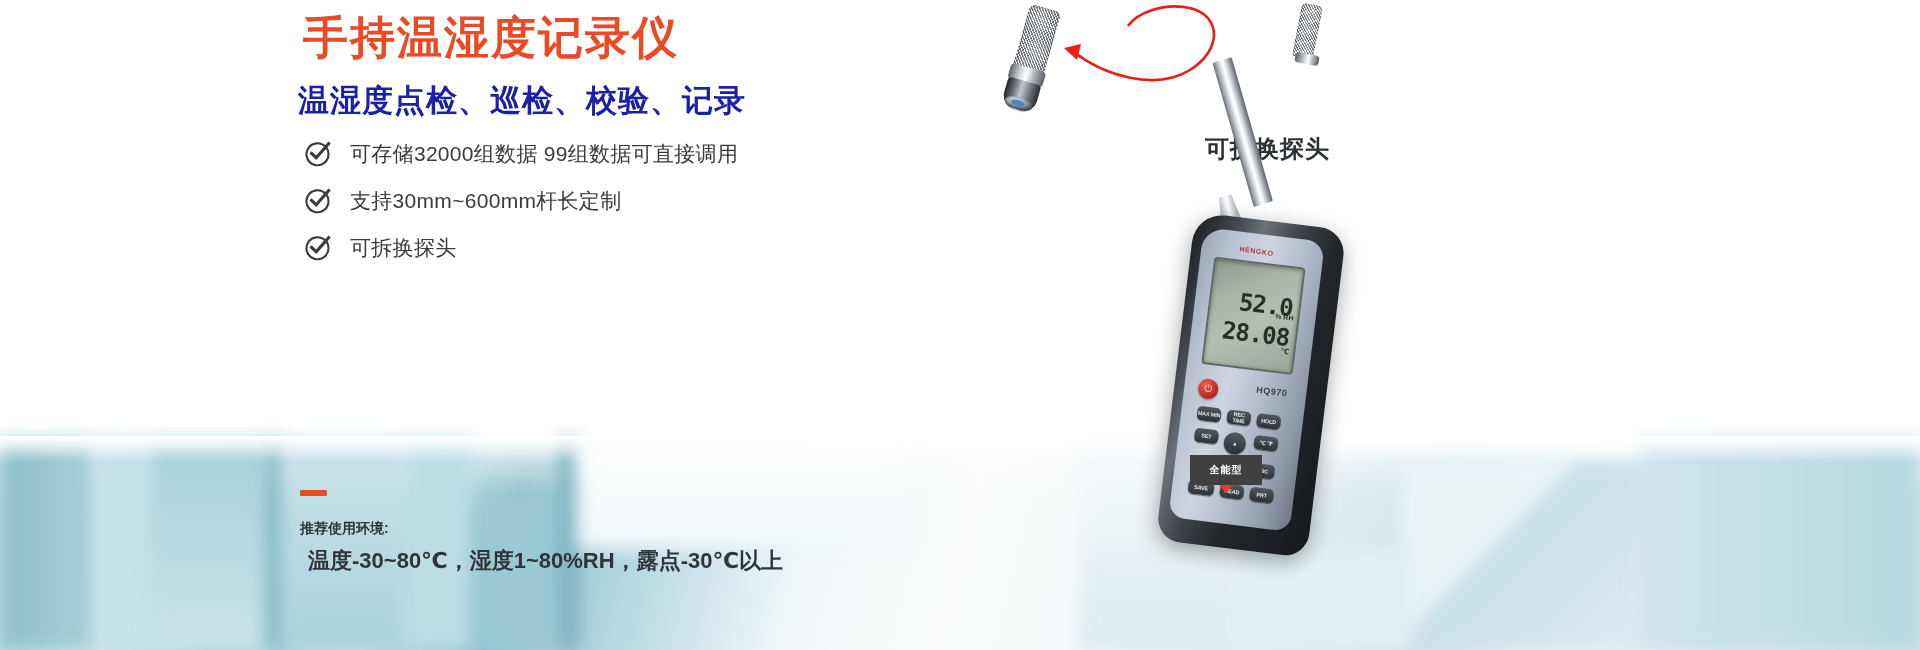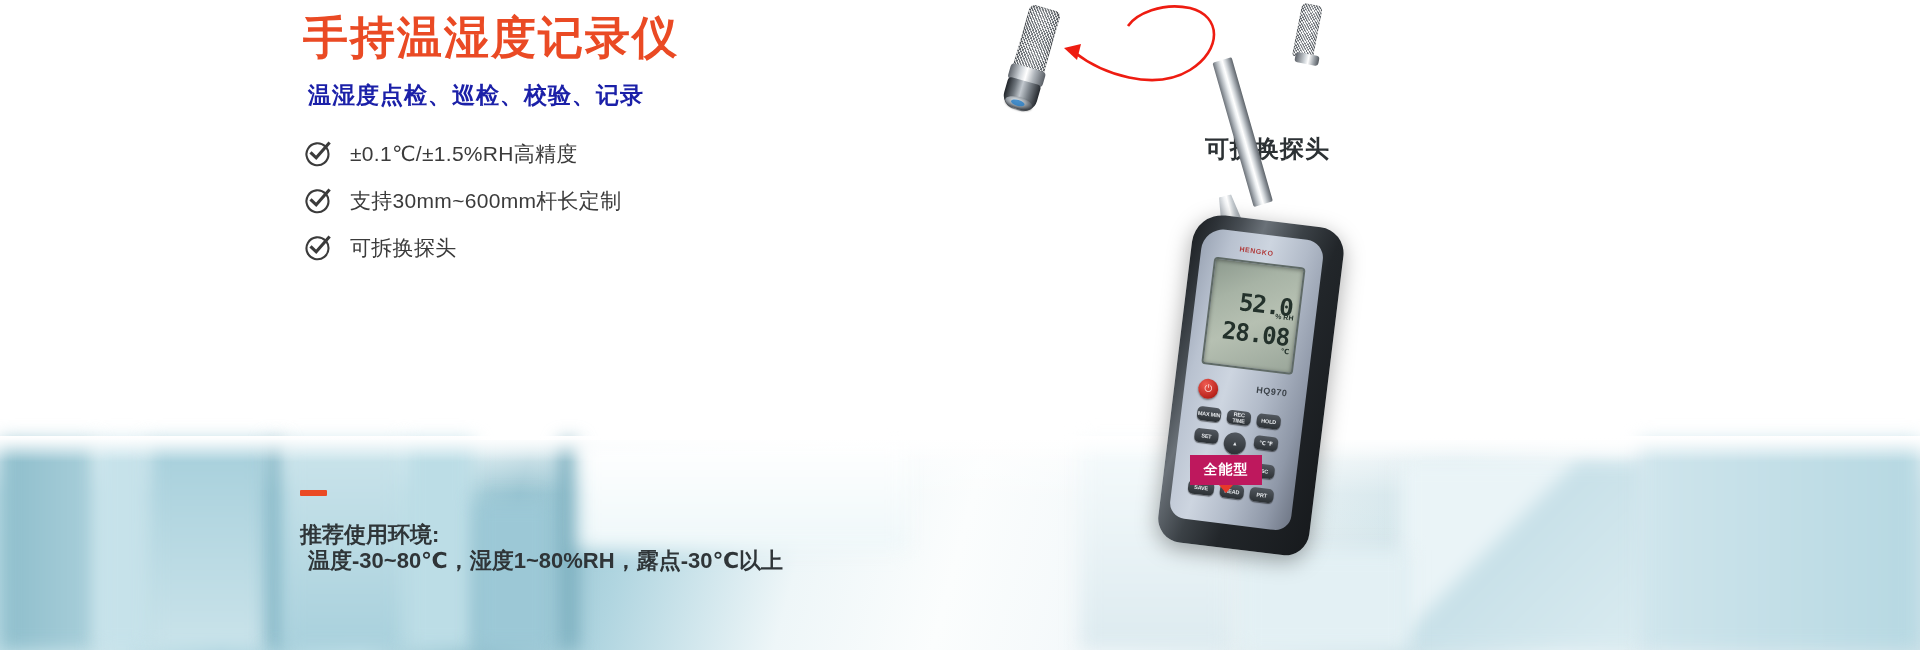--- a/index.html
+++ b/index.html
@@ -59,22 +59,22 @@
     position: absolute;
     left: 303px; top: 8px;
     font-size: 45px;
     font-weight: bold;
     letter-spacing: 2px;
     color: #ea4a24;
     white-space: nowrap;
   }
   .subheadline {
     position: absolute;
-    left: 308px; top: 80px;
-    font-size: 23px;
+    left: 298px; top: 80px;
+    font-size: 31px;
     font-weight: bold;
     letter-spacing: 1px;
     color: #1b20a8;
     white-space: nowrap;
   }
   .feature-list {
     position: absolute;
     left: 303px; top: 130px;
     width: 700px;
   }
@@ -101,21 +101,21 @@
   .note-dash {
     position: absolute;
     left: 300px; top: 490px;
     width: 27px; height: 6px;
     background: #ea4a24;
     border-radius: 1px;
   }
   .note-title {
     position: absolute;
     left: 300px; top: 520px;
-    font-size: 22px;
+    font-size: 14px;
     font-weight: bold;
     color: #2f3538;
     white-space: nowrap;
   }
   .note-line {
     position: absolute;
     left: 308px; top: 546px;
     font-size: 22px;
     font-weight: bold;
     color: #2f3538;
@@ -337,23 +337,23 @@
   .k9 { left: 66px; top: 50px;width: 24px; height: 14px; }
   .k10{ left: 6px;  top: 74px;width: 26px; height: 14px; }
   .k11{ left: 38px; top: 74px;width: 24px; height: 14px; }
   .k12{ left: 68px; top: 74px;width: 24px; height: 14px; }
 
   
   .badge {
     position: absolute;
     left: 1190px; top: 455px;
     width: 72px; height: 30px;
-    background: #be185d;
+    background: #404040;
     color: #ffffff;
-    font-size: 14px;
+    font-size: 10px;
     font-weight: bold;
     display: flex;
     align-items: center;
     justify-content: center;
     letter-spacing: 1px;
   }
   .badge::after {
     content: "";
     position: absolute;
     left: 50%; bottom: -8px;
@@ -384,32 +384,32 @@
     <div class="blur-shape bs12"></div>
     <div class="blur-shape bs13"></div>
   </div>
   <div class="band-fade"></div>
 
   <div class="headline">手持温湿度记录仪</div>
   <div class="subheadline">温湿度点检、巡检、校验、记录</div>
 
   <div class="feature-list">
 
-
-
     <div class="feature-row">
       <span class="feature-icon">
         <svg width="30" height="30" viewBox="0 0 30 30">
           <path d="M22.4 7.6a11 11 0 1 0 3.1 7.4" fill="none" stroke="#3b3b3b" stroke-width="2.1"></path>
           <path d="M25.5 15a11 11 0 0 0-2.2-6.6" fill="none" stroke="#3b3b3b" stroke-width="2.1"></path>
           <path d="M8.6 14.4l4.6 4.4L25.6 4.6" fill="none" stroke="#3b3b3b" stroke-width="3.1" stroke-linecap="square"></path>
         </svg>
       </span>
-      <span class="feature-text">±0.1℃/±1.5%RH高精度</span>
+      <span class="feature-text">可存储32000组数据  99组数据可直接调用</span>
     </div>
+
+
 
     <div class="feature-row">
       <span class="feature-icon">
         <svg width="30" height="30" viewBox="0 0 30 30">
           <path d="M22.4 7.6a11 11 0 1 0 3.1 7.4" fill="none" stroke="#3b3b3b" stroke-width="2.1"></path>
           <path d="M25.5 15a11 11 0 0 0-2.2-6.6" fill="none" stroke="#3b3b3b" stroke-width="2.1"></path>
           <path d="M8.6 14.4l4.6 4.4L25.6 4.6" fill="none" stroke="#3b3b3b" stroke-width="3.1" stroke-linecap="square"></path>
         </svg>
       </span>
       <span class="feature-text">支持30mm~600mm杆长定制</span>

